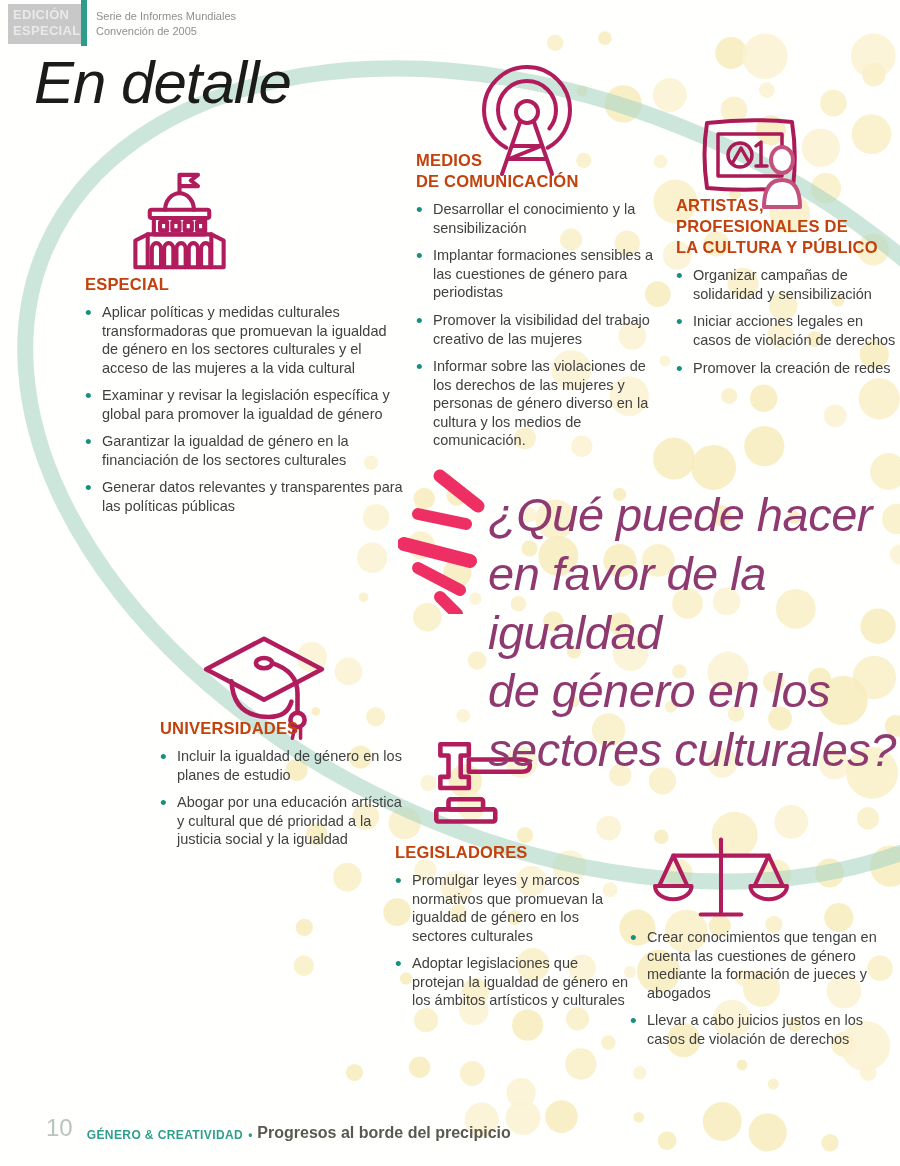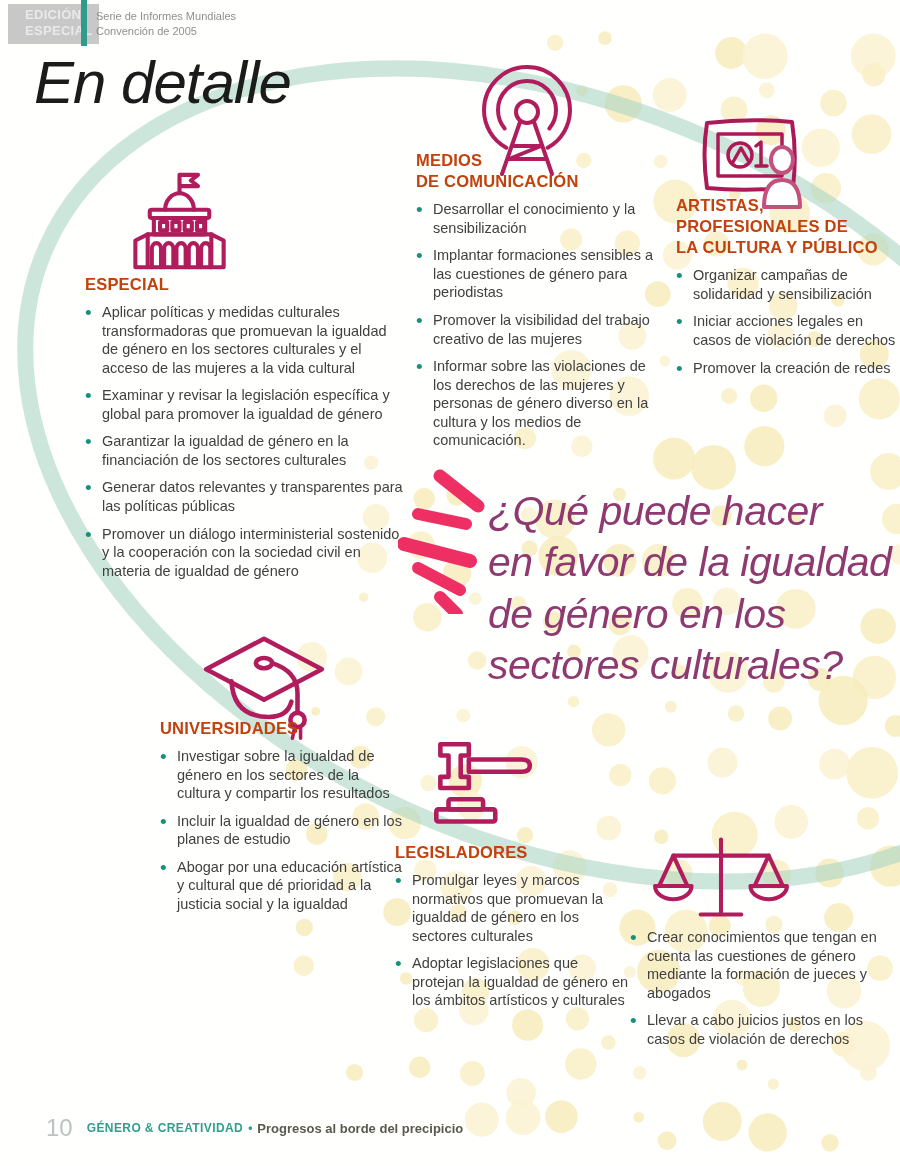--- a/index.html
+++ b/index.html
@@ -2,43 +2,43 @@
 <html><head>
 <meta charset="utf-8">
 <style>
   html,body{margin:0;padding:0;background:#ffffff;}
   #page{position:relative;width:900px;height:1166px;background:#fffffe;overflow:hidden;
         font-family:"Liberation Sans",sans-serif;}
   #bg{position:absolute;left:0;top:0;z-index:0;}
   .abs{position:absolute;}
   
   .badge{left:8px;top:4px;z-index:3;background:#c8c8c8;color:#e9e9e9;font-weight:bold;
-         font-size:13px;line-height:1.25;padding:3px 7px 4px 17px;letter-spacing:.3px;}
+         font-size:13px;line-height:1.25;padding:3px 7px 4px 5px;letter-spacing:.3px;}
   .tealbar{left:81px;top:0;width:6px;height:46px;background:#2d9c8b;z-index:3;}
   .series{left:96px;top:9px;font-size:11px;color:#8f8f8f;line-height:1.4;z-index:3;}
   .pagetitle{left:34px;top:48px;font-size:60px;font-style:italic;color:#1b1b1b;z-index:3;
              letter-spacing:-1px;}
   
   .section{z-index:3;}
   .sec-h{font-size:16.5px;font-weight:bold;color:#c2410c;line-height:1.28;white-space:pre-line;
          margin:0 0 8px 0;letter-spacing:.2px;}
   ul.blist{list-style:none;margin:0;padding:0;}
   li.bullet{position:relative;padding-left:17px;margin:0 0 9px 0;font-size:14.5px;
             line-height:1.28;color:#414141;}
   li.bullet::before{content:"\2022";position:absolute;left:0;top:-2px;font-size:19px;
                     color:#17917b;}
   .icon{z-index:2;}
-  .question{left:488px;top:486px;width:410px;z-index:3;font-style:italic;font-size:41px;
+  .question{left:488px;top:486px;width:410px;z-index:3;font-style:italic;font-size:47px;
             color:#8e3a70;line-height:1.25;white-space:pre-line;letter-spacing:-.5px;}
   
-  .footer{left:46px;top:1114px;z-index:3;display:flex;align-items:center;}
+  .footer{left:46px;top:1114px;z-index:3;display:flex;align-items:flex-end;}
   .pgnum{font-size:24px;color:#b9c3c0;font-weight:300;margin-right:14px;}
   .pub{font-size:12px;font-weight:bold;color:#2f9f8d;letter-spacing:.4px;}
   .fsep{font-size:12px;font-weight:bold;color:#2f9f8d;margin:0 5px;}
-  .ftitle{font-size:13px;font-weight:bold;color:#5a584f;}
+  .ftitle{font-size:16px;font-weight:bold;color:#5a584f;}
 </style>
 </head>
 <body>
 
 <div id="page">
 
   <svg id="bg" width="900" height="1166">
     <g id="dots">
         <circle cx="555.2" cy="42.8" r="8.1" fill="#f9efc5" fill-opacity="0.85"></circle>
         <circle cx="604.9" cy="38.1" r="6.8" fill="#f7ecbd" fill-opacity="0.85"></circle>
@@ -246,21 +246,20 @@
     <path d="M79,96 V78 A4.5,5.5 0 0 1 88,78 V96"></path>
   </svg>
 
   <div class="abs section" style="left:85px;top:274px;width:318px">
     <h3 class="sec-h">ESPECIAL</h3>
     <ul class="blist">
         <li class="bullet">Aplicar políticas y medidas culturales transformadoras que promuevan la igualdad de género en los sectores culturales y el acceso de las mujeres a la vida cultural</li>
         <li class="bullet">Examinar y revisar la legislación específica y global para promover la igualdad de género</li>
         <li class="bullet">Garantizar la igualdad de género en la financiación de los sectores culturales</li>
         <li class="bullet">Generar datos relevantes y transparentes para las políticas públicas</li>
-        <li class="bullet">Promover un diálogo interministerial sostenido y la cooperación con la sociedad civil en materia de igualdad de género</li>
       </ul>
   </div>
 
   <svg class="abs icon" style="left:472px;top:62px" width="110" height="115" viewBox="0 0 110 115" fill="none" stroke="#b01c5c" stroke-width="4" stroke-linecap="round">
     <circle cx="55" cy="48" r="43" pathLength="100" stroke-dasharray="84 16" stroke-dashoffset="67"></circle>
     <circle cx="55" cy="48" r="29" pathLength="100" stroke-dasharray="72 28" stroke-dashoffset="61"></circle>
     <circle cx="55" cy="50" r="11"></circle>
     <path d="M48,60 L30,112"></path>
     <path d="M62,60 L80,112"></path>
     <path d="M41,84 H69"></path>
@@ -320,21 +319,20 @@
     <ellipse cx="65" cy="42" rx="8" ry="5"></ellipse>
     <path d="M33,60 Q35,95 70,95 Q88,95 92,80"></path>
     <path d="M73,42 Q98,50 98,72 V90"></path>
     <circle cx="98" cy="98" r="7"></circle>
     <path d="M95,106 L93,116 M101,106 L101,116" stroke-width="3.5"></path>
   </svg>
 
   <div class="abs section" style="left:160px;top:718px;width:242px">
     <h3 class="sec-h">UNIVERSIDADES</h3>
     <ul class="blist">
-        <li class="bullet">Investigar sobre la igualdad de género en los sectores de la cultura y compartir los resultados</li>
         <li class="bullet">Incluir la igualdad de género en los planes de estudio</li>
         <li class="bullet">Abogar por una educación artística y cultural que dé prioridad a la justicia social y la igualdad</li>
       </ul>
   </div>
 
   <svg class="abs icon" style="left:418px;top:738px" width="122" height="97" viewBox="0 0 120 95" fill="none" stroke="#b01c5c" stroke-width="4.5" stroke-linejoin="round">
     <path d="M22,6 H50 V17 H42 V38 H50 V49 H22 V38 H30 V17 H22 Z"></path>
     <path d="M50,21 H102 Q110,21 110,27 Q110,33 102,33 H50 Z"></path>
     <rect x="30" y="60" width="34" height="10" rx="2"></rect>
     <rect x="18" y="70" width="58" height="12" rx="2"></rect>

